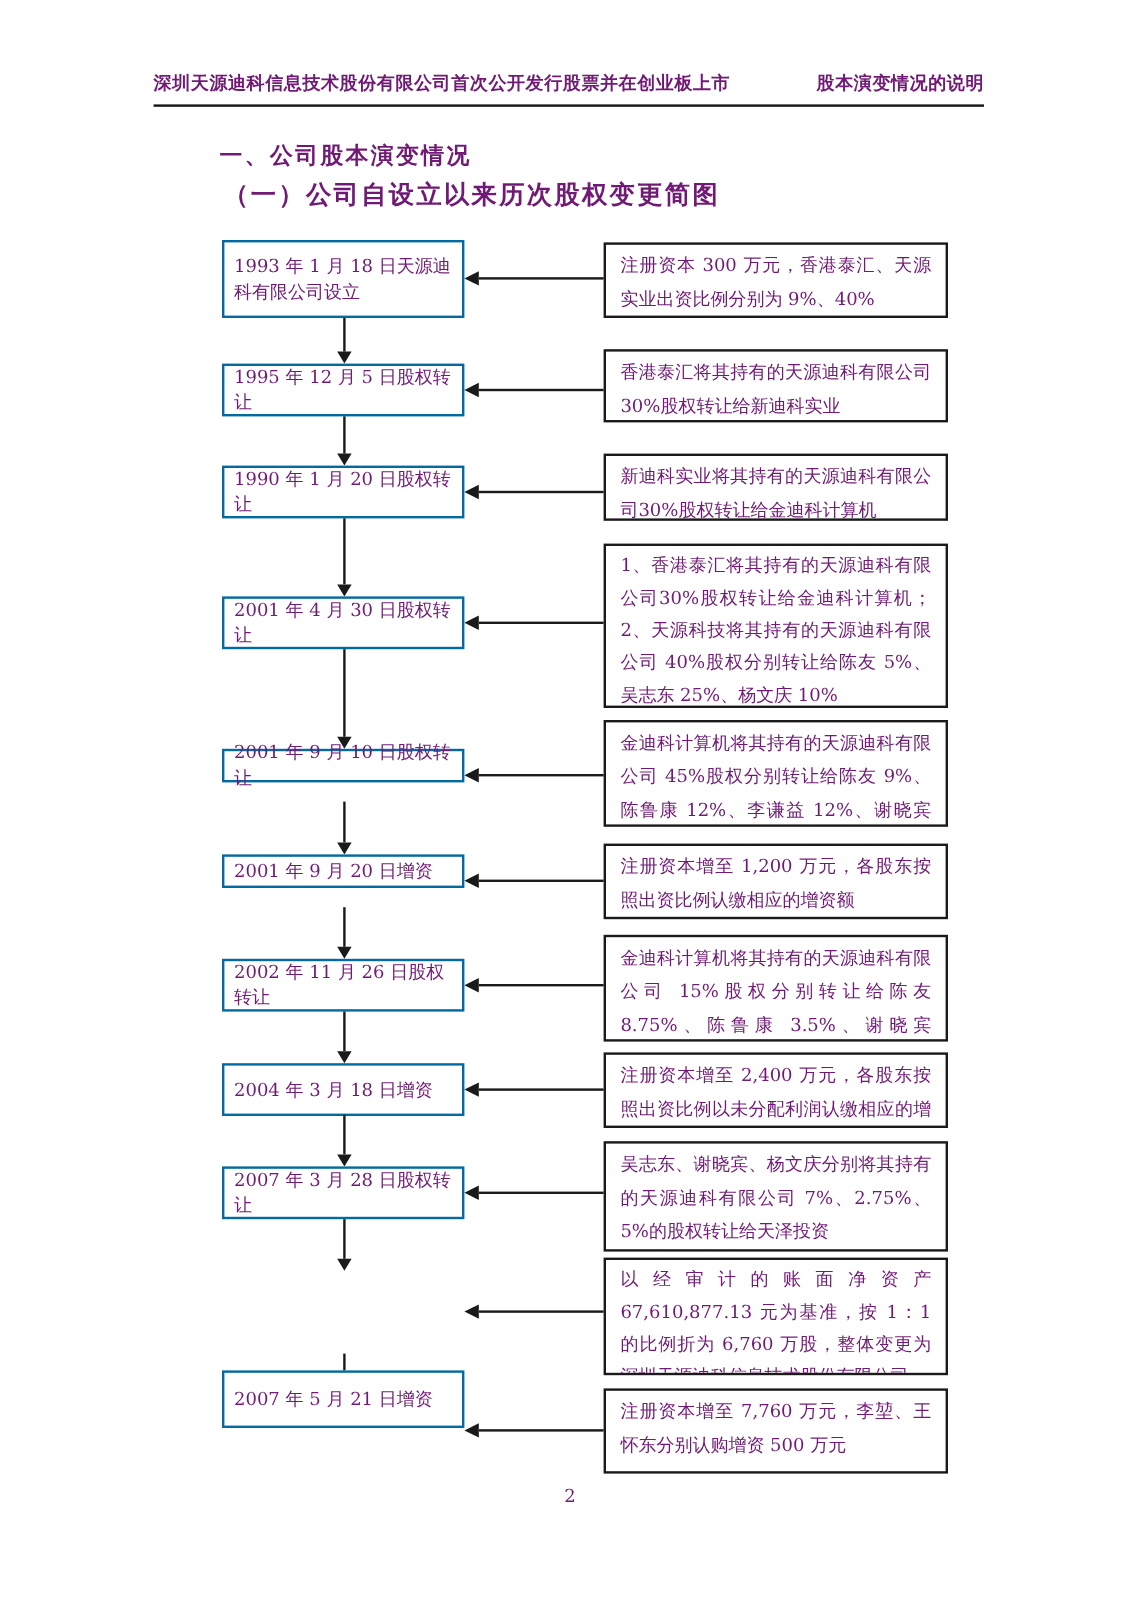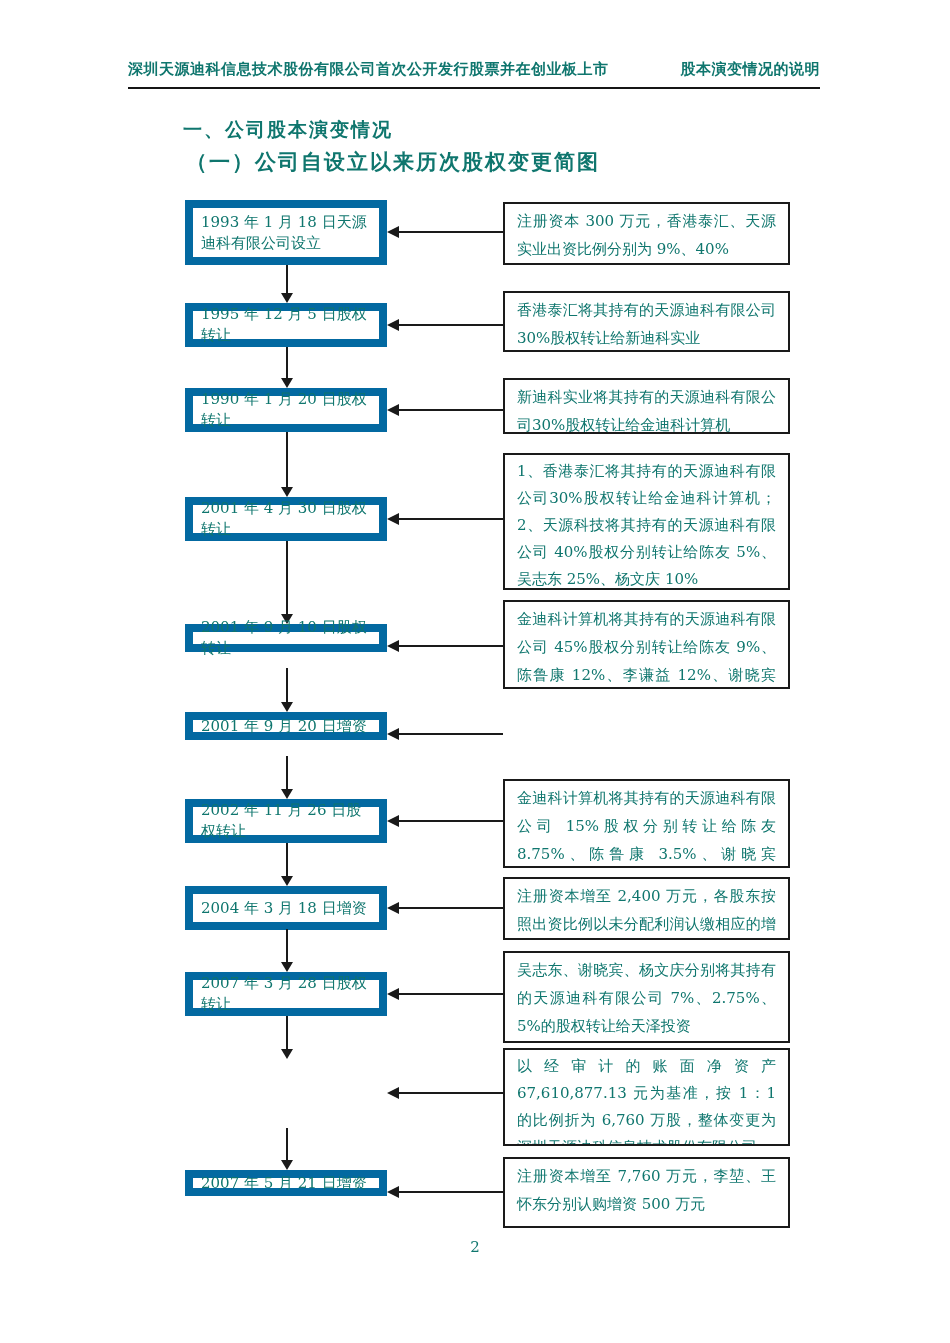--- a/index.html
+++ b/index.html
@@ -2,34 +2,34 @@
 <html><head>
 <meta charset="utf-8">
 <style>
   html,body{margin:0;padding:0;background:#e8e8e8;}
   .page{
     position:relative;
     width:950px;height:1343px;
     margin:0 auto;
     background:#ffffff;
     font-family:"DejaVu Serif","Liberation Serif",serif;
-    color:#0f766e;
+    color:#701a75;
     overflow:hidden;
   }
   .hdr{
     position:absolute;left:128px;top:60px;width:692px;
     display:flex;justify-content:space-between;align-items:flex-end;
     font-size:15px;font-weight:bold;letter-spacing:.5px;
   }
   .hdr-rule{position:absolute;left:128px;top:87px;width:692px;height:2px;background:#151515;}
   .title1{position:absolute;left:183px;top:117px;font-size:19px;font-weight:bold;letter-spacing:2px;}
   .title2{position:absolute;left:186px;top:148px;font-size:21px;font-weight:bold;letter-spacing:2px;}
   .lbox{
     position:absolute;left:185px;width:202px;box-sizing:border-box;
-    border:8px solid #0369a1;background:#fff;
+    border:2px solid #0369a1;background:#fff;
     display:flex;align-items:center;
     padding:2px 8px;font-size:15px;line-height:21px;
   }
   .rbox{
     position:absolute;left:503px;width:287px;box-sizing:border-box;
     border:2px solid #1a1a1a;background:#fff;
     padding:3px 12px 0 12px;font-size:15px;line-height:27px;
     overflow:hidden;text-align:justify;
   }
   .harrow{position:absolute;left:399px;width:104px;height:2px;background:#1a1a1a;}
@@ -111,20 +111,21 @@
   <div class="harrow" style="top:645px">
       <i class="tl"></i>
     </div>
   <div class="vconn" style="top:668px;height:34px">
       <i class="td"></i>
     </div>
 
   <div class="lbox" style="top:712px;height:28px">
       <span>2001 年 9 月 20 日增资</span>
     </div>
+  <div class="rbox" style="top:703px;height:63px;line-height:28px"><span>注册资本增至 1,200 万元，各股东按照出资比例认缴相应的增资额</span></div>
   <div class="harrow" style="top:733px">
       <i class="tl"></i>
     </div>
   <div class="vconn" style="top:756px;height:33px">
       <i class="td"></i>
     </div>
 
   <div class="lbox" style="top:799px;height:44px">
       <span>2002 年 11 月 26 日股权转让</span>
     </div>
@@ -159,21 +160,21 @@
     </div>
 
   <div class="rbox" style="top:1048px;height:98px"><span>以经审计的账面净资产 67,610,877.13 元为基准，按 1：1 的比例折为 6,760 万股，整体变更为深圳天源迪科信息技术股份有限公司</span></div>
   <div class="harrow" style="top:1092px">
       <i class="tl"></i>
     </div>
   <div class="vconn" style="top:1128px;height:32px">
       <i class="td"></i>
     </div>
 
-  <div class="lbox" style="top:1170px;height:26px">
+  <div class="lbox" style="top:1142px;height:48px">
       <span>2007 年 5 月 21 日增资</span>
     </div>
   <div class="rbox" style="top:1157px;height:71px;line-height:28px"><span>注册资本增至 7,760 万元，李堃、王怀东分别认购增资 500 万元</span></div>
   <div class="harrow" style="top:1191px">
       <i class="tl"></i>
     </div>
 
   <div class="pagenum">2</div>
 
 </div>

